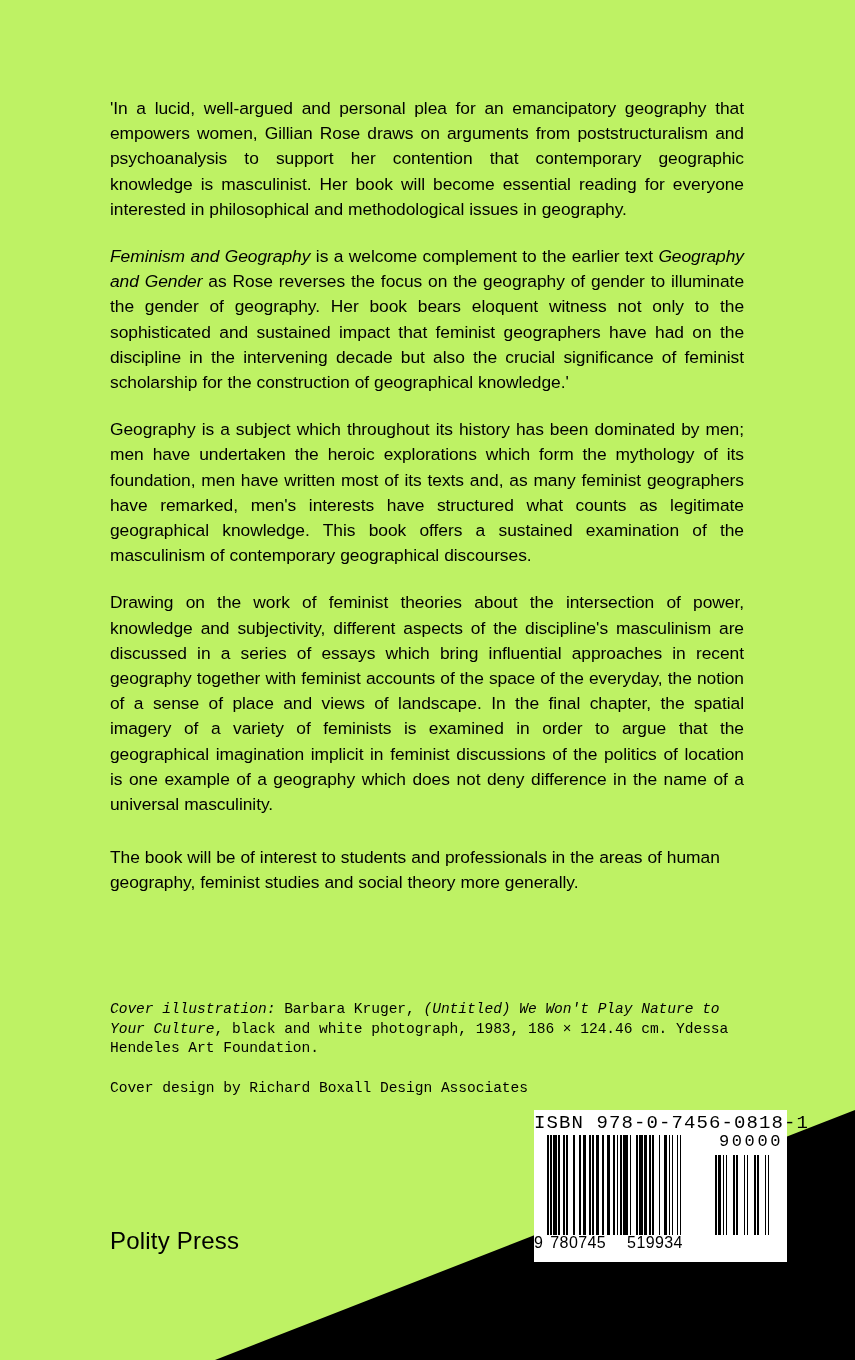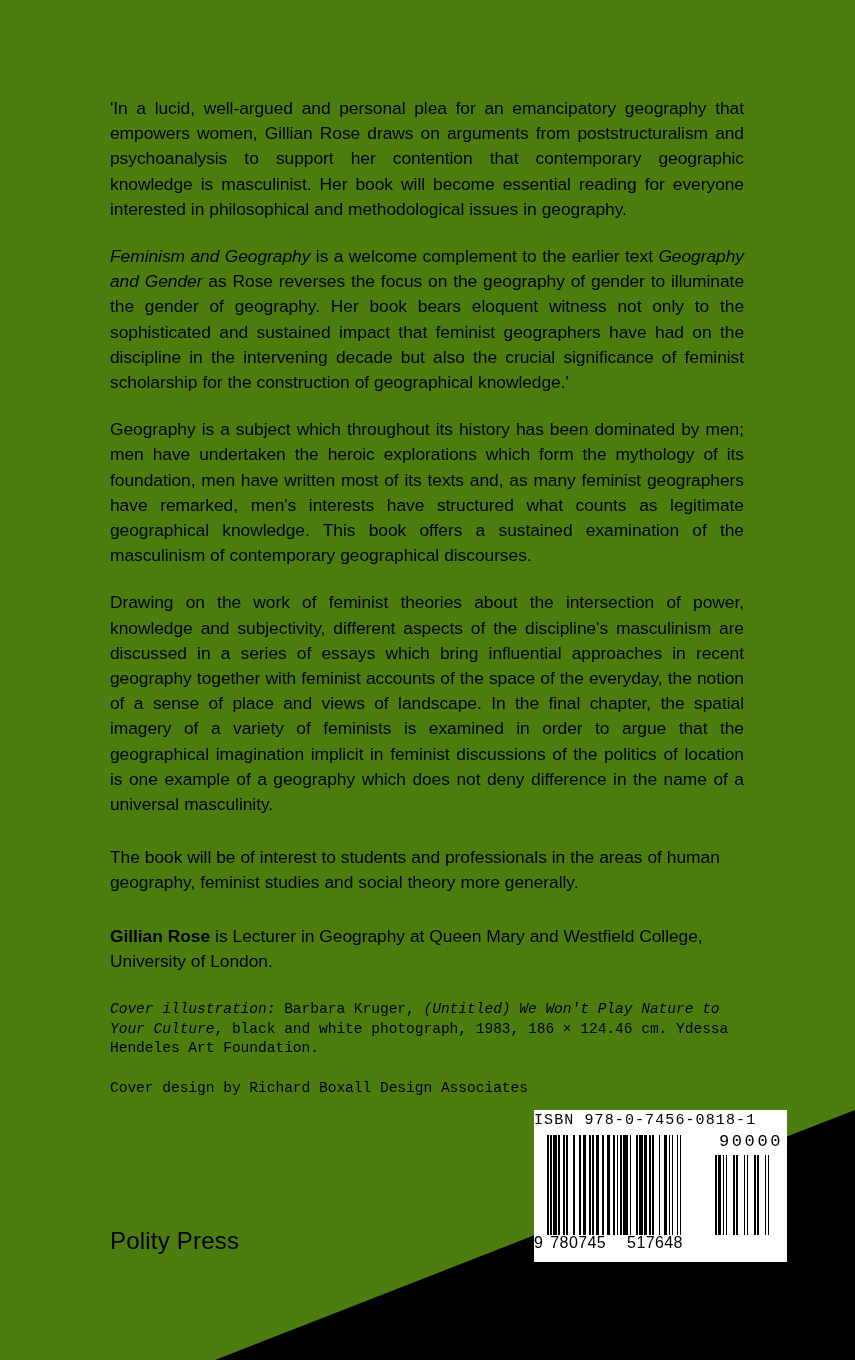--- a/index.html
+++ b/index.html
@@ -8,21 +8,21 @@
     background: #ffffff;
   }
   body {
     font-family: "Liberation Sans", sans-serif;
     color: #000000;
   }
   #cover {
     position: relative;
     width: 855px;
     height: 1360px;
-    background: #4d7c0f;
+    background: #bef264;
     overflow: hidden;
   }
 
   
   #text-column {
     position: absolute;
     left: 110px;
     top: 96px;
     width: 634px;
   }
@@ -98,21 +98,21 @@
     height: 152px;
     background: #ffffff;
     z-index: 2;
   }
   #isbn-text {
     position: absolute;
     left: 0;
     top: 2px;
     width: 253px;
     font-family: "Liberation Mono", "DejaVu Sans Mono", monospace;
-    font-size: 15px;
+    font-size: 19px;
     letter-spacing: 1.1px;
     white-space: nowrap;
   }
   #addon-text {
     position: absolute;
     right: 4px;
     top: 22px;
     font-family: "Liberation Mono", "DejaVu Sans Mono", monospace;
     font-size: 17px;
     letter-spacing: 2.6px;
@@ -156,21 +156,20 @@
 
     <p class="para"><em>Feminism and Geography</em><span> is a welcome complement to the earlier text </span><em>Geography and Gender</em><span> as Rose reverses the focus on the geography of gender to illuminate the gender of geography. Her book bears eloquent witness not only to the sophisticated and sustained impact that feminist geographers have had on the discipline in the intervening decade but also the crucial significance of feminist scholarship for the construction of geographical knowledge.'</span></p>
 
 
     <p class="para">Geography is a subject which throughout its history has been dominated by men; men have undertaken the heroic explorations which form the mythology of its foundation, men have written most of its texts and, as many feminist geographers have remarked, men's interests have structured what counts as legitimate geographical knowledge. This book offers a sustained examination of the masculinism of contemporary geographical discourses.</p>
 
     <p class="para">Drawing on the work of feminist theories about the intersection of power, knowledge and subjectivity, different aspects of the discipline's masculinism are discussed in a series of essays which bring influential approaches in recent geography together with feminist accounts of the space of the everyday, the notion of a sense of place and views of landscape. In the final chapter, the spatial imagery of a variety of feminists is examined in order to argue that the geographical imagination implicit in feminist discussions of the politics of location is one example of a geography which does not deny difference in the name of a universal masculinity.</p>
 
     <p class="para nojust">The book will be of interest to students and professionals in the areas of human geography, feminist studies and social theory more generally.</p>
 
-    <p class="para nojust"><strong>Gillian Rose</strong><span> is Lecturer in Geography at Queen Mary and Westfield College, University of London.</span></p>
 
   </div>
 
   <div id="credits">
     <p class="credit-para"><em>Cover illustration:</em><span> Barbara Kruger, </span><em>(Untitled) We Won't Play Nature to Your Culture</em><span>, black and white photograph, 1983, 186 × 124.46 cm. Ydessa Hendeles Art Foundation.</span></p>
 
     <p class="credit-para">Cover design by Richard Boxall Design Associates</p>
   </div>
 
   <div id="black-wedge">
@@ -228,17 +227,17 @@
         <div class="barline" style="left: 18px; width: 1.5px;"></div>
         <div class="barline" style="left: 21px; width: 1.5px;"></div>
         <div class="barline" style="left: 28.5px; width: 1.5px;"></div>
         <div class="barline" style="left: 31.5px; width: 1.5px;"></div>
         <div class="barline" style="left: 39px; width: 1.5px;"></div>
         <div class="barline" style="left: 42px; width: 1.5px;"></div>
         <div class="barline" style="left: 49.5px; width: 1.5px;"></div>
         <div class="barline" style="left: 52.5px; width: 1.5px;"></div>
       </div>
 
-    <div id="ean-digits"><span class="d-lead">9</span><span class="d-grp">780745</span><span>517648</span></div>
+    <div id="ean-digits"><span class="d-lead">9</span><span class="d-grp">780745</span><span>519934</span></div>
 
   </div>
 
 </div>
 
 </body></html>

